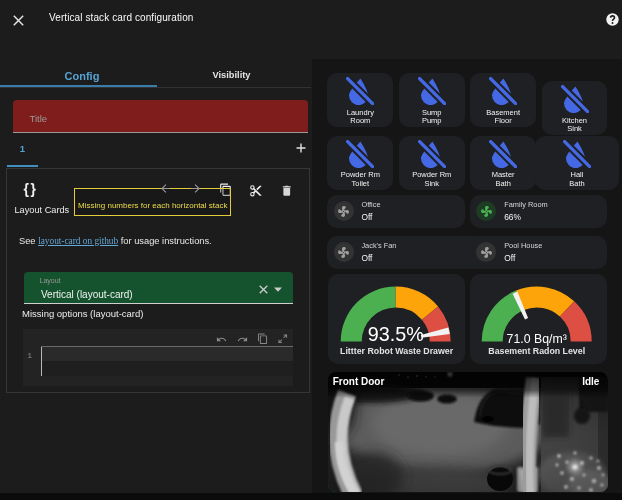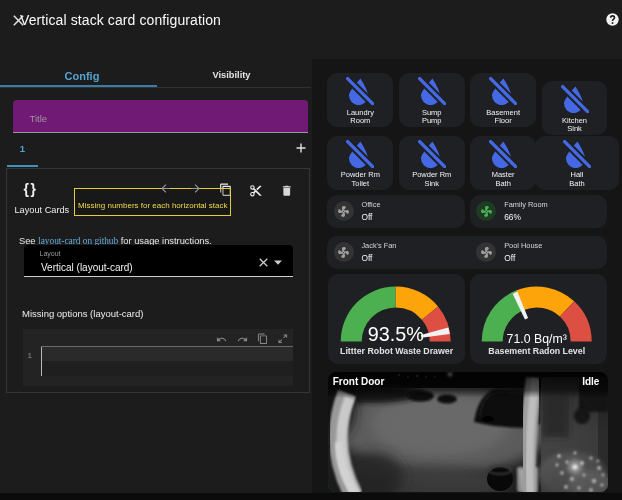--- a/index.html
+++ b/index.html
@@ -18,33 +18,33 @@
 .gc{position:absolute;width:137.3px;height:90px;background:#1e2023;border-radius:10px;}
 </style></head>
 <body>
 <div id="app">
 
 <div class="abs" style="left:312px;top:59px;width:310px;height:434px;background:#151515;"></div>
 
 <svg class="abs" style="left:13px;top:14.5px" width="11" height="11" viewBox="0 0 11 11">
   <path d="M0.8,0.8 L10.2,10.2 M10.2,0.8 L0.8,10.2" stroke="#e3e3e3" stroke-width="1.5"></path>
 </svg>
-<div class="abs" style="left:20px;top:11.5px;font-size:14px;color:#fafafa;letter-spacing:.1px;">Vertical stack card configuration</div>
+<div class="abs" style="left:49px;top:11.5px;font-size:10px;color:#fafafa;letter-spacing:.1px;">Vertical stack card configuration</div>
 <svg class="abs" style="left:605.5px;top:13px" width="13" height="13" viewBox="0 0 13 13">
   <circle cx="6.5" cy="6.5" r="6.2" fill="#f2f2f2"></circle>
   <path d="M4.6,4.7 C4.6,3.5 5.4,2.9 6.5,2.9 C7.6,2.9 8.5,3.5 8.5,4.7 C8.5,6.1 6.5,6.2 6.5,7.9" stroke="#1f1f1f" stroke-width="1.6" fill="none"></path>
   <circle cx="6.5" cy="10" r="1" fill="#1f1f1f"></circle>
 </svg>
 
 <div class="abs" style="left:4px;top:70px;width:156px;text-align:center;font-size:11px;font-weight:bold;color:#55a3d2;">Config</div>
 <div class="abs" style="left:154px;top:70px;width:155px;text-align:center;font-size:9.3px;font-weight:bold;color:#e4e4e4;">Visibility</div>
 <div class="abs" style="left:0;top:87px;width:311px;height:1px;background:#323232;"></div>
 <div class="abs" style="left:0;top:84.5px;width:156.5px;height:2.8px;background:#3a7dab;"></div>
 
-<div class="abs" style="left:13px;top:100px;width:295px;height:33px;background:#701a75;border-radius:4px 4px 0 0;border-bottom:1px solid #999999;box-sizing:border-box;">
+<div class="abs" style="left:13px;top:100px;width:295px;height:33px;background:#7f1d1d;border-radius:4px 4px 0 0;border-bottom:1px solid #999999;box-sizing:border-box;">
   <div style="position:absolute;left:16.5px;top:12.5px;font-size:9.5px;color:#9b9b9b;">Title</div>
 </div>
 
 <div class="abs" style="left:7px;top:143px;width:31px;text-align:center;font-size:9.5px;font-weight:bold;color:#4fa3d6;">1</div>
 <svg class="abs" style="left:295.5px;top:143px" width="10" height="10" viewBox="0 0 10 10">
   <path d="M5,0.5V9.5 M0.5,5H9.5" stroke="#e0e0e0" stroke-width="1.4"></path>
 </svg>
 <div class="abs" style="left:7px;top:165px;width:31px;height:2.2px;background:#4190c0;"></div>
 
 <div class="abs" style="left:5.5px;top:167.5px;width:304px;height:225px;border:1px solid #363636;box-sizing:border-box;"></div>
@@ -67,21 +67,21 @@
 <svg class="abs" style="left:279.5px;top:183.5px" width="13.5" height="13.5" viewBox="0 0 24 24">
   <path fill="#d6d6d6" d="M19,4H15.5L14.5,3H9.5L8.5,4H5V6H19M6,19A2,2 0 0,0 8,21H16A2,2 0 0,0 18,19V7H6V19Z"></path>
 </svg>
 
 <div class="abs" style="left:74.3px;top:187.5px;width:157px;height:28.5px;border:1.5px solid #e3cd3a;background:rgba(10,10,10,0.25);box-sizing:border-box;z-index:3;">
   <div style="position:absolute;left:0;width:100%;top:12.5px;text-align:center;font-size:8px;color:#eedc4a;white-space:nowrap;">Missing numbers for each horizontal stack</div>
 </div>
 
 <div class="abs" style="left:19px;top:235.8px;font-size:9.3px;font-weight:500;color:#e8e8e8;">See <span style="color:#64a8d8;text-decoration:underline;font-family:Liberation Serif, serif;">layout-card on github</span> for usage instructions.</div>
 
-<div class="abs" style="left:23.5px;top:245px;width:269px;height:32px;background:#000000;border-radius:4px 4px 0 0;border-bottom:1px solid #cfcfcf;box-sizing:border-box;">
+<div class="abs" style="left:23.5px;top:272px;width:269px;height:32px;background:#14532d;border-radius:4px 4px 0 0;border-bottom:1px solid #cfcfcf;box-sizing:border-box;">
   <div style="position:absolute;left:16px;top:5px;font-size:7px;color:#989898;">Layout</div>
   <div style="position:absolute;left:17.5px;top:16.5px;font-size:10px;color:#f2f2f2;">Vertical (layout-card)</div>
   <svg style="position:absolute;left:235px;top:12.5px" width="9" height="9" viewBox="0 0 9 9">
     <path d="M0.7,0.7 L8.3,8.3 M8.3,0.7 L0.7,8.3" stroke="#cccccc" stroke-width="1.3"></path>
   </svg>
   <svg style="position:absolute;left:250px;top:15px" width="8" height="5" viewBox="0 0 8 5">
     <path d="M0,0.4 L8,0.4 L4,4.8 Z" fill="#cccccc"></path>
   </svg>
 </div>
 

